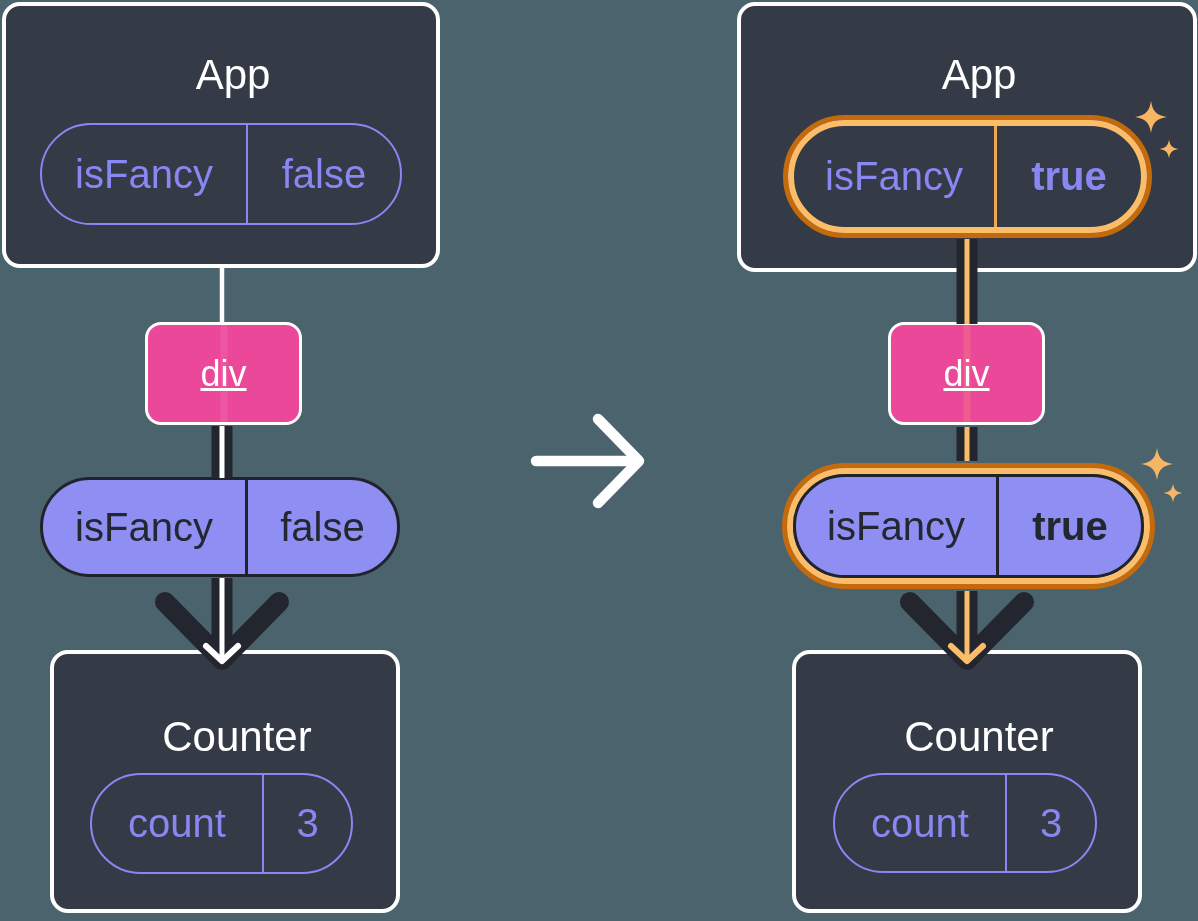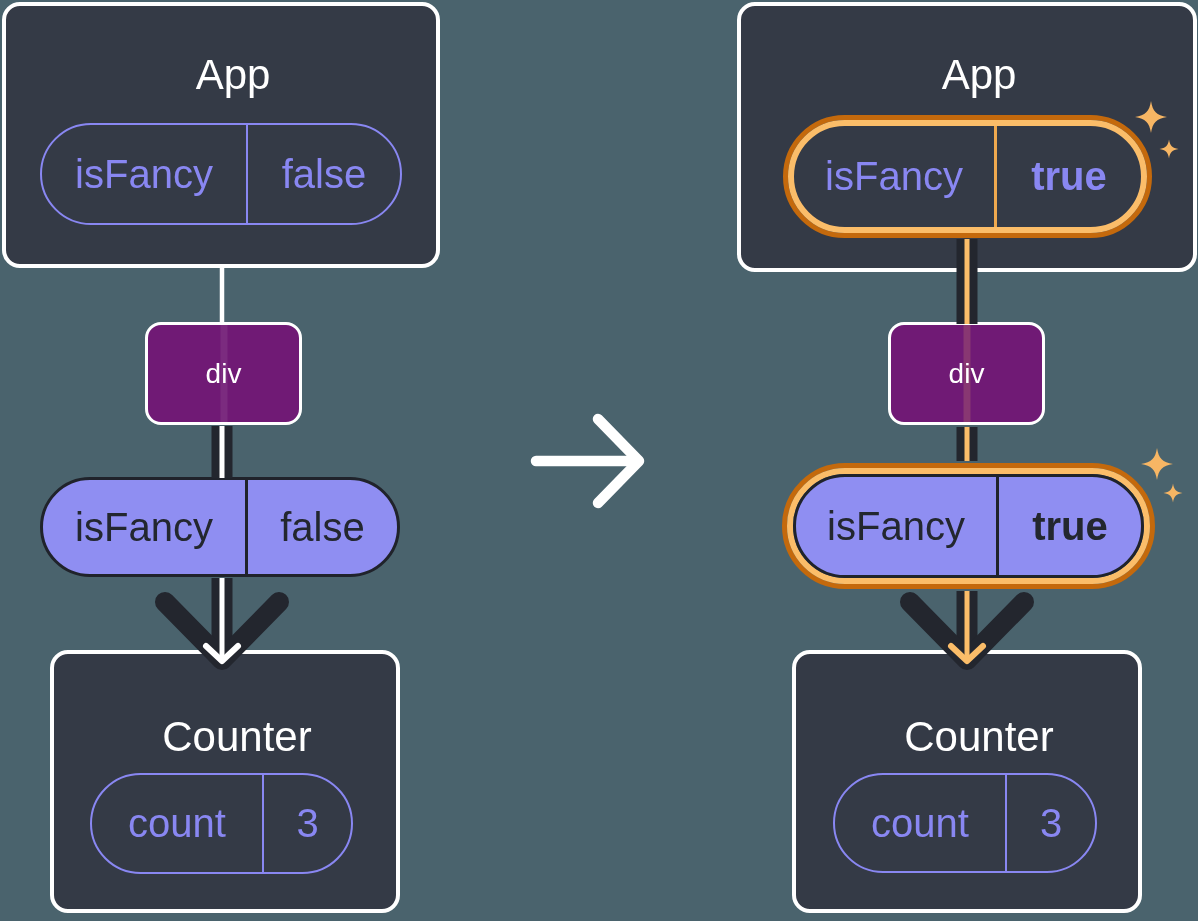--- a/index.html
+++ b/index.html
@@ -43,23 +43,23 @@
 
   #ring-prop{left:782px;top:463px;width:373px;height:126px;}
   .prop-core{flex:1;background:#8F8EF2;border:3px solid #20232B;border-radius:999px;
         box-sizing:border-box;display:flex;font-size:40px;color:#23272F;}
   .prop-core .cell{display:flex;align-items:center;justify-content:center;box-sizing:border-box;}
   .prop-core .c1{width:203px;border-right:3px solid #20232B;}
   .prop-core .c2{flex:1;}
 
   .bold{font-weight:bold;}
 
-  .nodebox{position:absolute;background:#701a75;border:3.5px solid #FFFFFF;
+  .nodebox{position:absolute;background:#ec4899;border:3.5px solid #FFFFFF;
         border-radius:16px;box-sizing:border-box;display:flex;align-items:center;
-        justify-content:center;color:#FFFFFF;font-size:28px;z-index:2;}
+        justify-content:center;color:#FFFFFF;font-size:36px;z-index:2;text-decoration:underline;}
   #divbox-l{left:145px;top:322px;width:157px;height:103px;}
   #divbox-r{left:888px;top:322px;width:157px;height:103px;}
   .stripe{position:absolute;top:0;bottom:0;left:50%;transform:translateX(-50%);width:7px;}
   #divbox-l .stripe{background:rgba(255,255,255,0.08);}
   #divbox-r .stripe{background:rgba(251,189,105,0.18);}
   .nodebox .nodelabel{position:relative;z-index:1;}
 
   #app-l{left:2px;top:2px;width:438px;height:266px;}
   #app-r{left:737px;top:2px;width:460px;height:270px;}
   #counter-l{left:50px;top:650px;width:350px;height:263px;}

